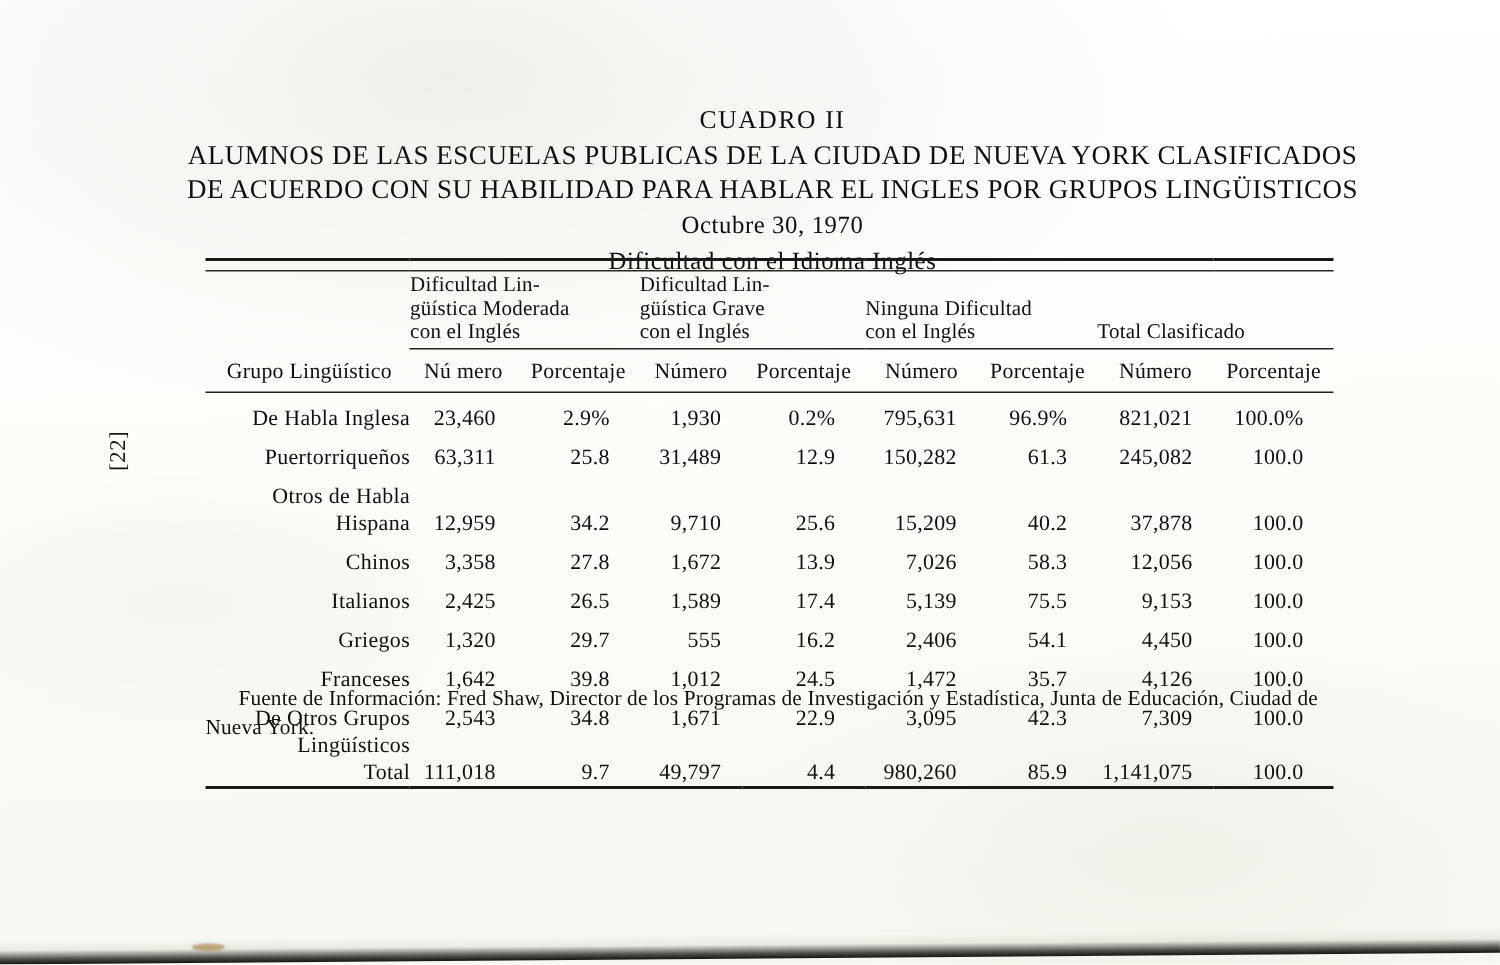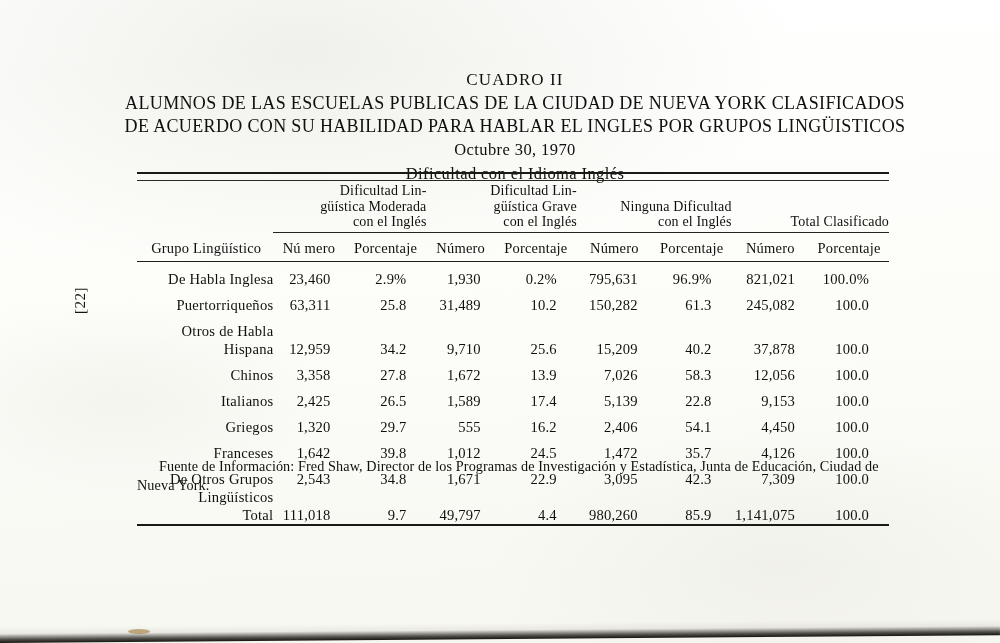--- a/index.html
+++ b/index.html
@@ -121,21 +121,21 @@
   .rule-single {
     height: 1px;
     background: #1f1e1a;
   }
   .rule-bottom {
     height: 3px;
     border-top: 2.2px solid #1a1916;
   }
 
   .grouphead {
-    text-align: right;
+    text-align: left;
     font-size: 14px;
     line-height: 15.5px;
     letter-spacing: 0.15px;
     padding-bottom: 2px !important;
   }
   .grouphead .gh-inner {
     display: block;
     border-bottom: 1.1px solid #24231f;
     padding-bottom: 2px;
   }
@@ -293,21 +293,21 @@
         <td class="num pad-r2">96.9%</td>
         <td class="num pad-r">821,021</td>
         <td class="num pad-r2">100.0%</td>
       </tr>
 
       <tr class="datarow">
         <td class="lbl">Puertorriqueños</td>
         <td class="num pad-r">63,311</td>
         <td class="num pad-r2">25.8</td>
         <td class="num pad-r">31,489</td>
-        <td class="num pad-r2">10.2</td>
+        <td class="num pad-r2">12.9</td>
         <td class="num pad-r">150,282</td>
         <td class="num pad-r2">61.3</td>
         <td class="num pad-r">245,082</td>
         <td class="num pad-r2">100.0</td>
       </tr>
 
       <tr class="datarow">
         <td class="lbl">Otros de  Habla</td>
         <td colspan="8"></td>
       </tr>
@@ -335,21 +335,21 @@
         <td class="num pad-r2">100.0</td>
       </tr>
 
       <tr class="datarow">
         <td class="lbl">Italianos</td>
         <td class="num pad-r">2,425</td>
         <td class="num pad-r2">26.5</td>
         <td class="num pad-r">1,589</td>
         <td class="num pad-r2">17.4</td>
         <td class="num pad-r">5,139</td>
-        <td class="num pad-r2">22.8</td>
+        <td class="num pad-r2">75.5</td>
         <td class="num pad-r">9,153</td>
         <td class="num pad-r2">100.0</td>
       </tr>
 
       <tr class="datarow">
         <td class="lbl">Griegos</td>
         <td class="num pad-r">1,320</td>
         <td class="num pad-r2">29.7</td>
         <td class="num pad-r">555</td>
         <td class="num pad-r2">16.2</td>

